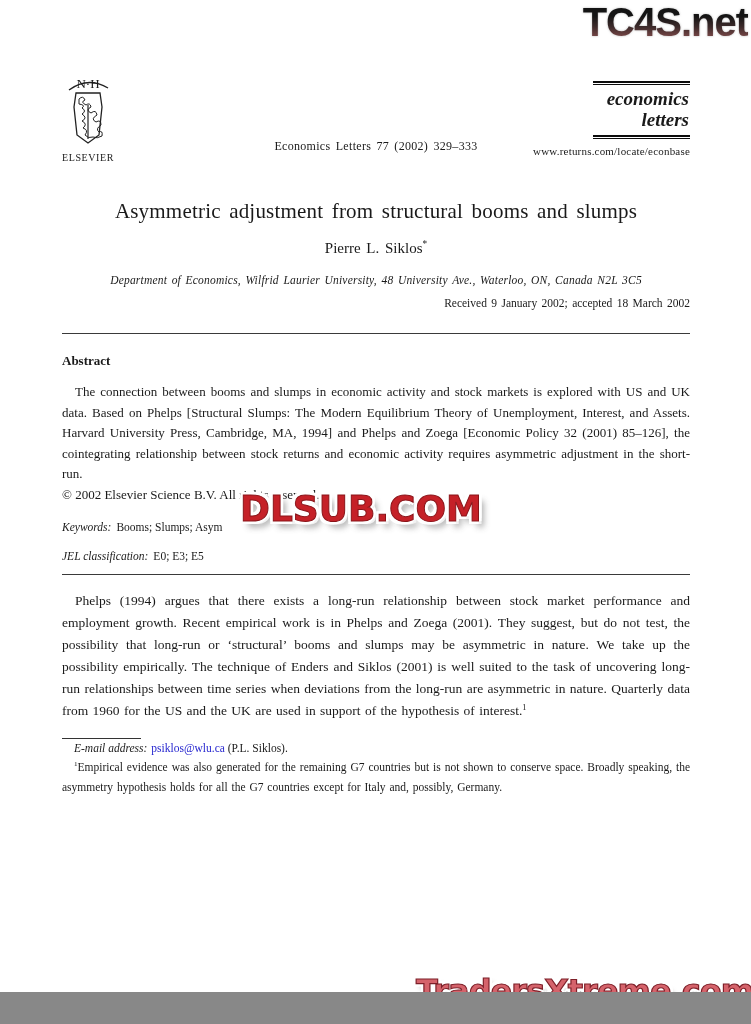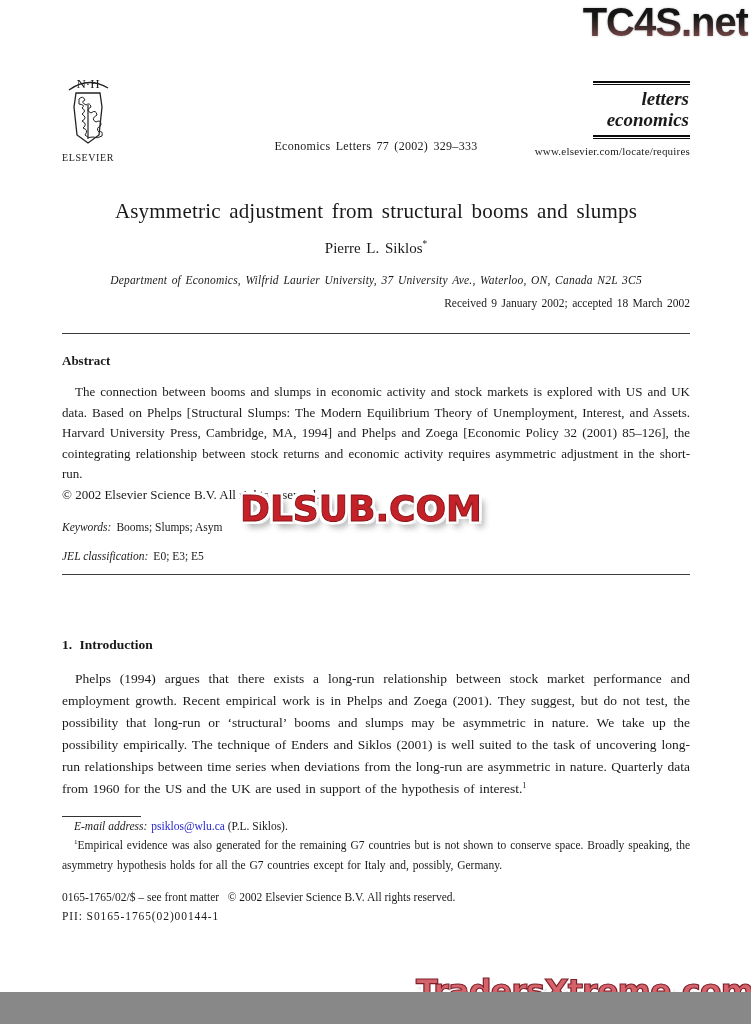--- a/index.html
+++ b/index.html
@@ -124,63 +124,58 @@
         <path d="M26 32 l0 34" stroke="#222" stroke-width="1.2" fill="none"></path>
         <text x="26" y="88" text-anchor="middle" font-family="Liberation Serif, serif" font-size="10" letter-spacing="0.6" fill="#1a1a1a">ELSEVIER</text>
       </svg>
     </div>
 
     <div class="journal-ref">Economics Letters 77 (2002) 329–333</div>
 
     <div class="jlogo">
       <div class="rule2"></div>
       <div class="jname">
+        <div>economics</div>
         <div>letters</div>
-        <div>economics</div>
       </div>
       <div class="rule2"></div>
-      <div class="jurl">www.elsevier.com/locate/requires</div>
+      <div class="jurl">www.returns.com/locate/econbase</div>
     </div>
   </div>
 
   <div class="content">
 
     <h1 class="title">Asymmetric adjustment from structural booms and slumps</h1>
 
     <div class="author"><span>Pierre L. Siklos</span><sup>*</sup></div>
 
-    <div class="affiliation">Department of Economics, Wilfrid Laurier University, 37 University Ave., Waterloo, ON, Canada N2L 3C5</div>
+    <div class="affiliation">Department of Economics, Wilfrid Laurier University, 48 University Ave., Waterloo, ON, Canada N2L 3C5</div>
 
     <div class="received">Received 9 January 2002; accepted 18 March 2002</div>
 
     <hr class="hr hr-abs-top">
 
     <div class="abs-head">Abstract</div>
     <p class="abs-text">The connection between booms and slumps in economic activity and stock markets is explored with US and UK data. Based on Phelps [Structural Slumps: The Modern Equilibrium Theory of Unemployment, Interest, and Assets. Harvard University Press, Cambridge, MA, 1994] and Phelps and Zoega [Economic Policy 32 (2001) 85–126], the cointegrating relationship between stock returns and economic activity requires asymmetric adjustment in the short-run.</p>
     <div class="abs-copy">© 2002 Elsevier Science B.V. All rights reserved.</div>
 
     <p class="meta-line"><span class="lbl">Keywords:</span><span>Booms; Slumps; Asym</span></p>
 
     <p class="meta-line meta-jel"><span class="lbl">JEL classification:</span><span>E0; E3; E5</span></p>
 
     <hr class="hr hr-meta">
 
-    <h2 class="sec-head">1. Introduction</h2>
 
     <p class="sec-par"><span>Phelps (1994) argues that there exists a long-run relationship between stock market performance and employment growth. Recent empirical work is in Phelps and Zoega (2001). They suggest, but do not test, the possibility that long-run or ‘structural’ booms and slumps may be asymmetric in nature. We take up the possibility empirically. The technique of Enders and Siklos (2001) is well suited to the task of uncovering long-run relationships between time series when deviations from the long-run are asymmetric in nature. Quarterly data from 1960 for the US and the UK are used in support of the hypothesis of interest.</span><sup>1</sup></p>
 
     <hr class="fn-rule">
     <div class="fn">
       <p><span class="lbl-it">E-mail address:</span><span class="link">psiklos@wlu.ca</span> <span>(P.L. Siklos).</span></p>
       <p class="just"><sup>1</sup><span>Empirical evidence was also generated for the remaining G7 countries but is not shown to conserve space. Broadly speaking, the asymmetry hypothesis holds for all the G7 countries except for Italy and, possibly, Germany.</span></p>
     </div>
 
-    <div class="imprint">
-      <div class="issn">0165-1765/02/$ – see front matter   © 2002 Elsevier Science B.V. All rights reserved.</div>
-      <div class="pii">PII: S0165-1765(02)00144-1</div>
-    </div>
   </div>
 
   <div class="wm-mid">DLSUB.COM</div>
 
   <div class="wm-bot">TradersXtreme.com</div>
 
 </div>
 
 </body></html>

